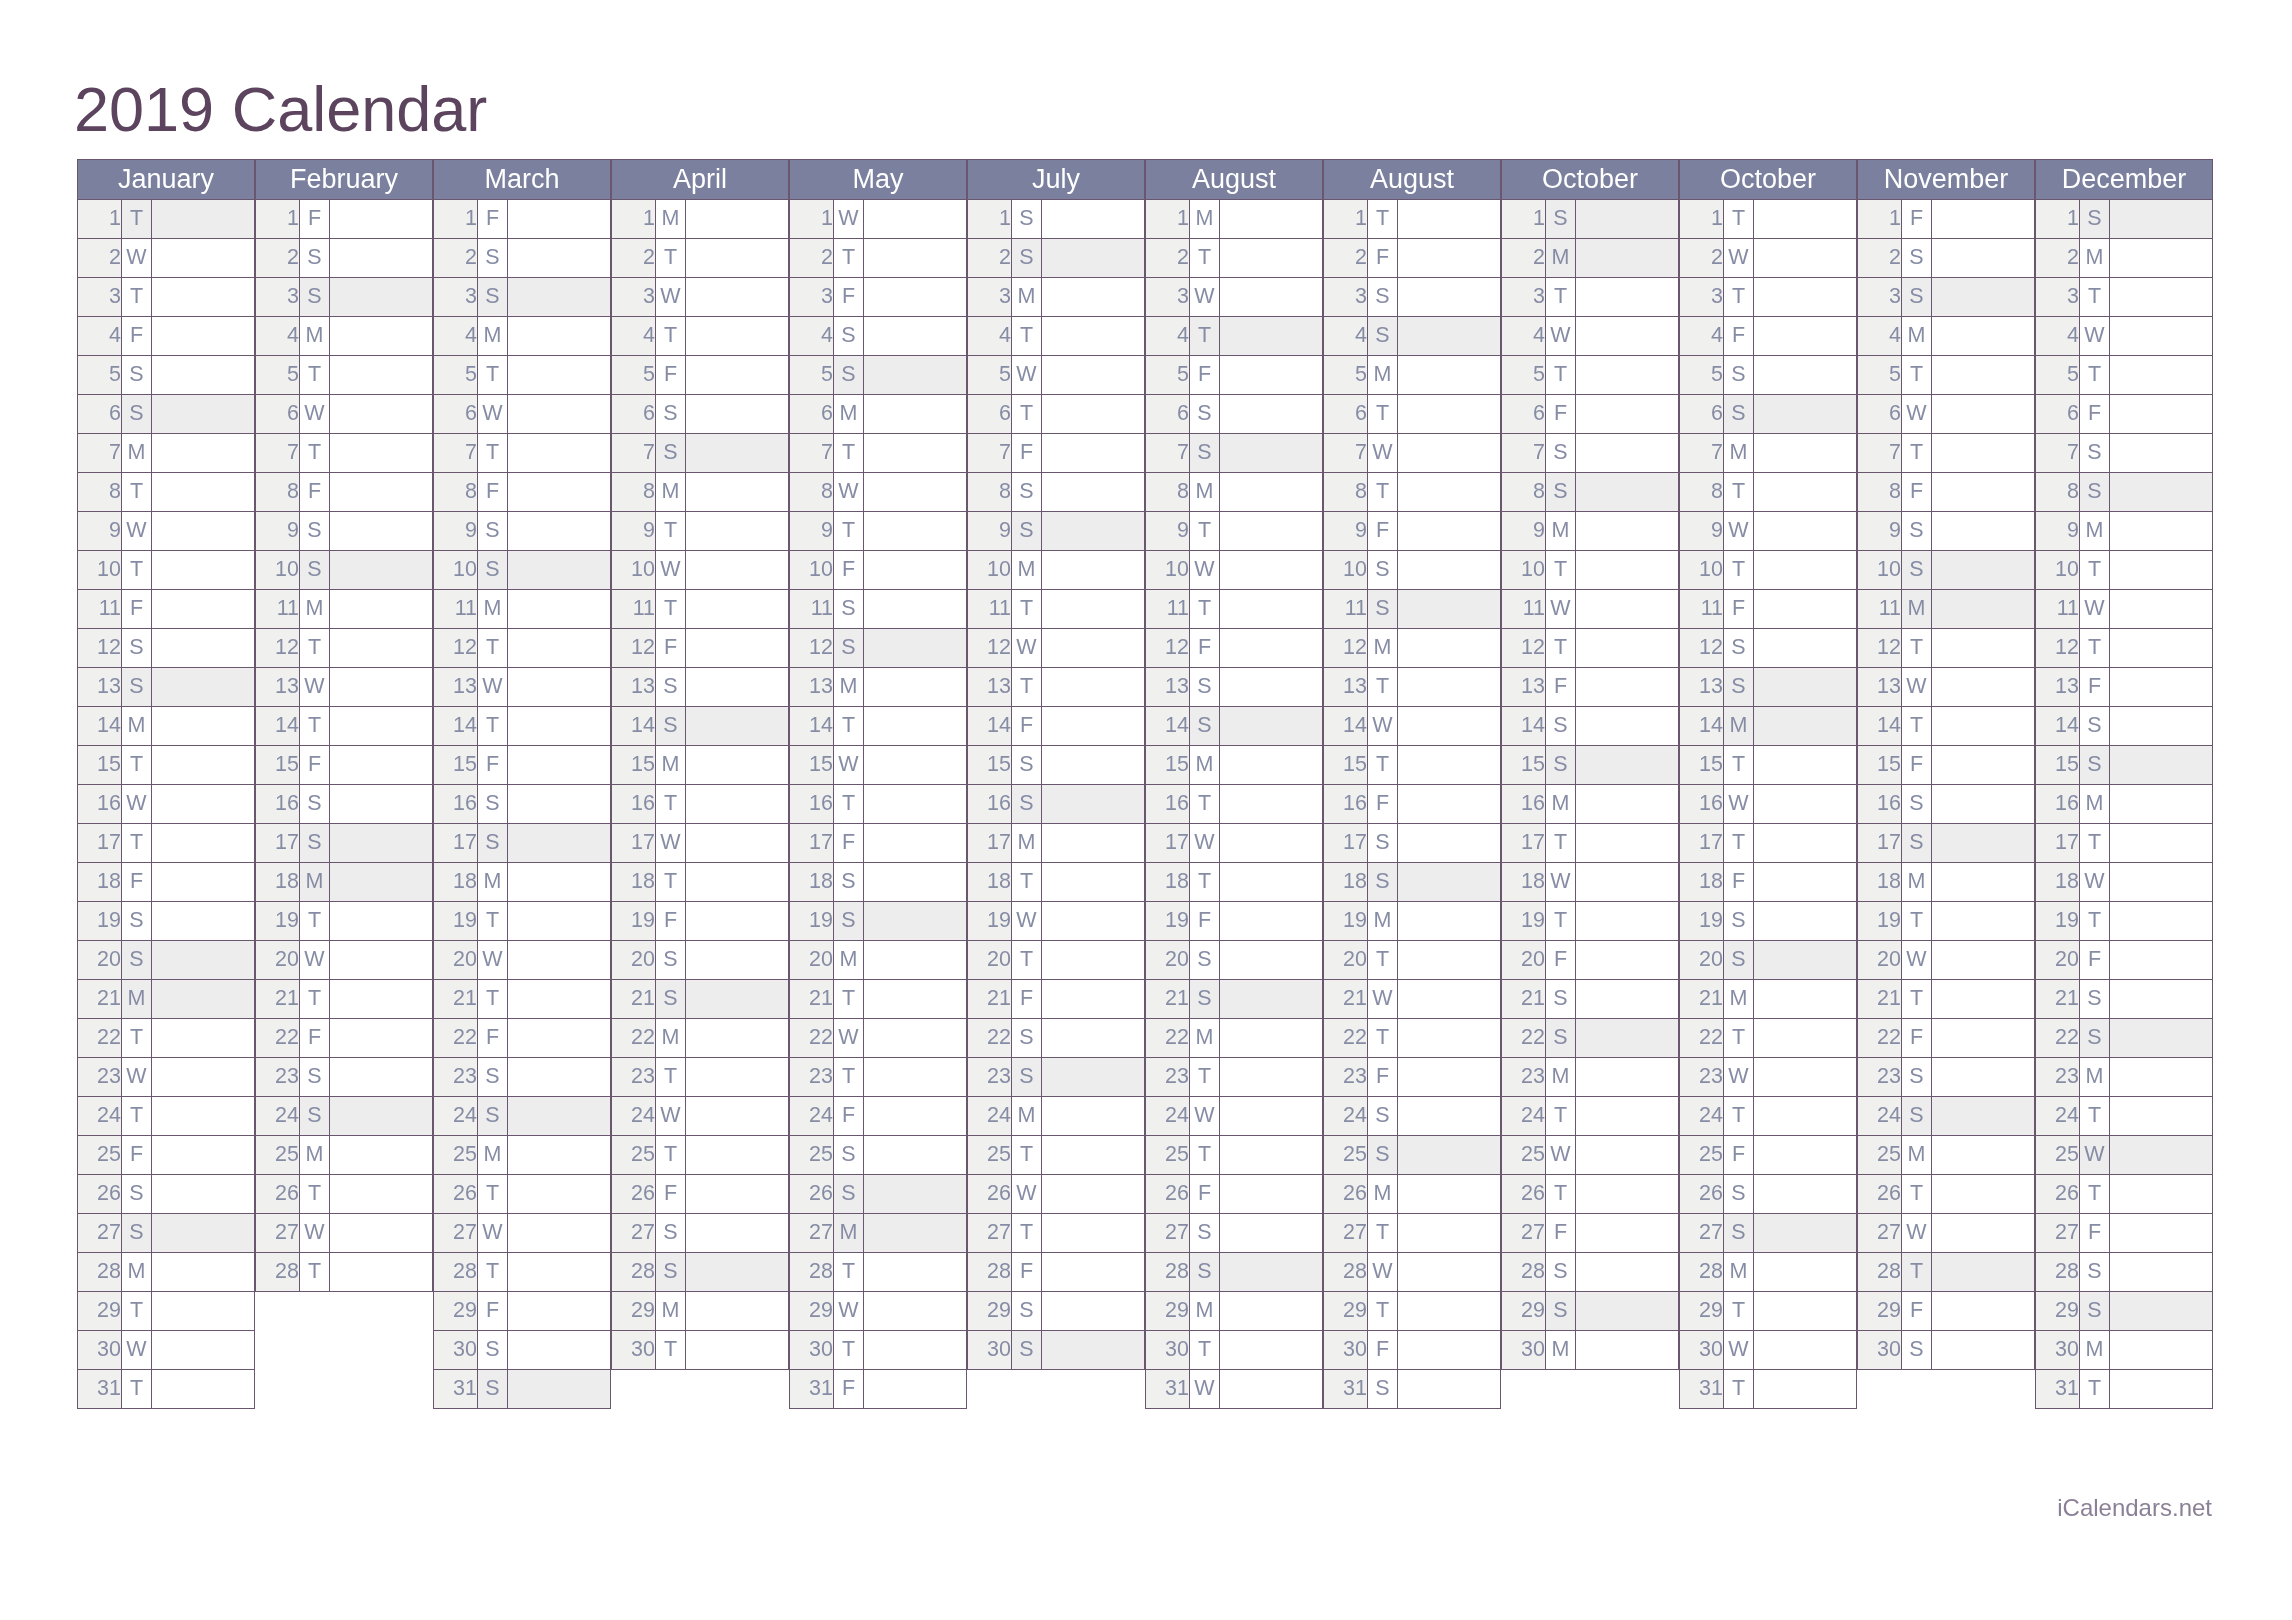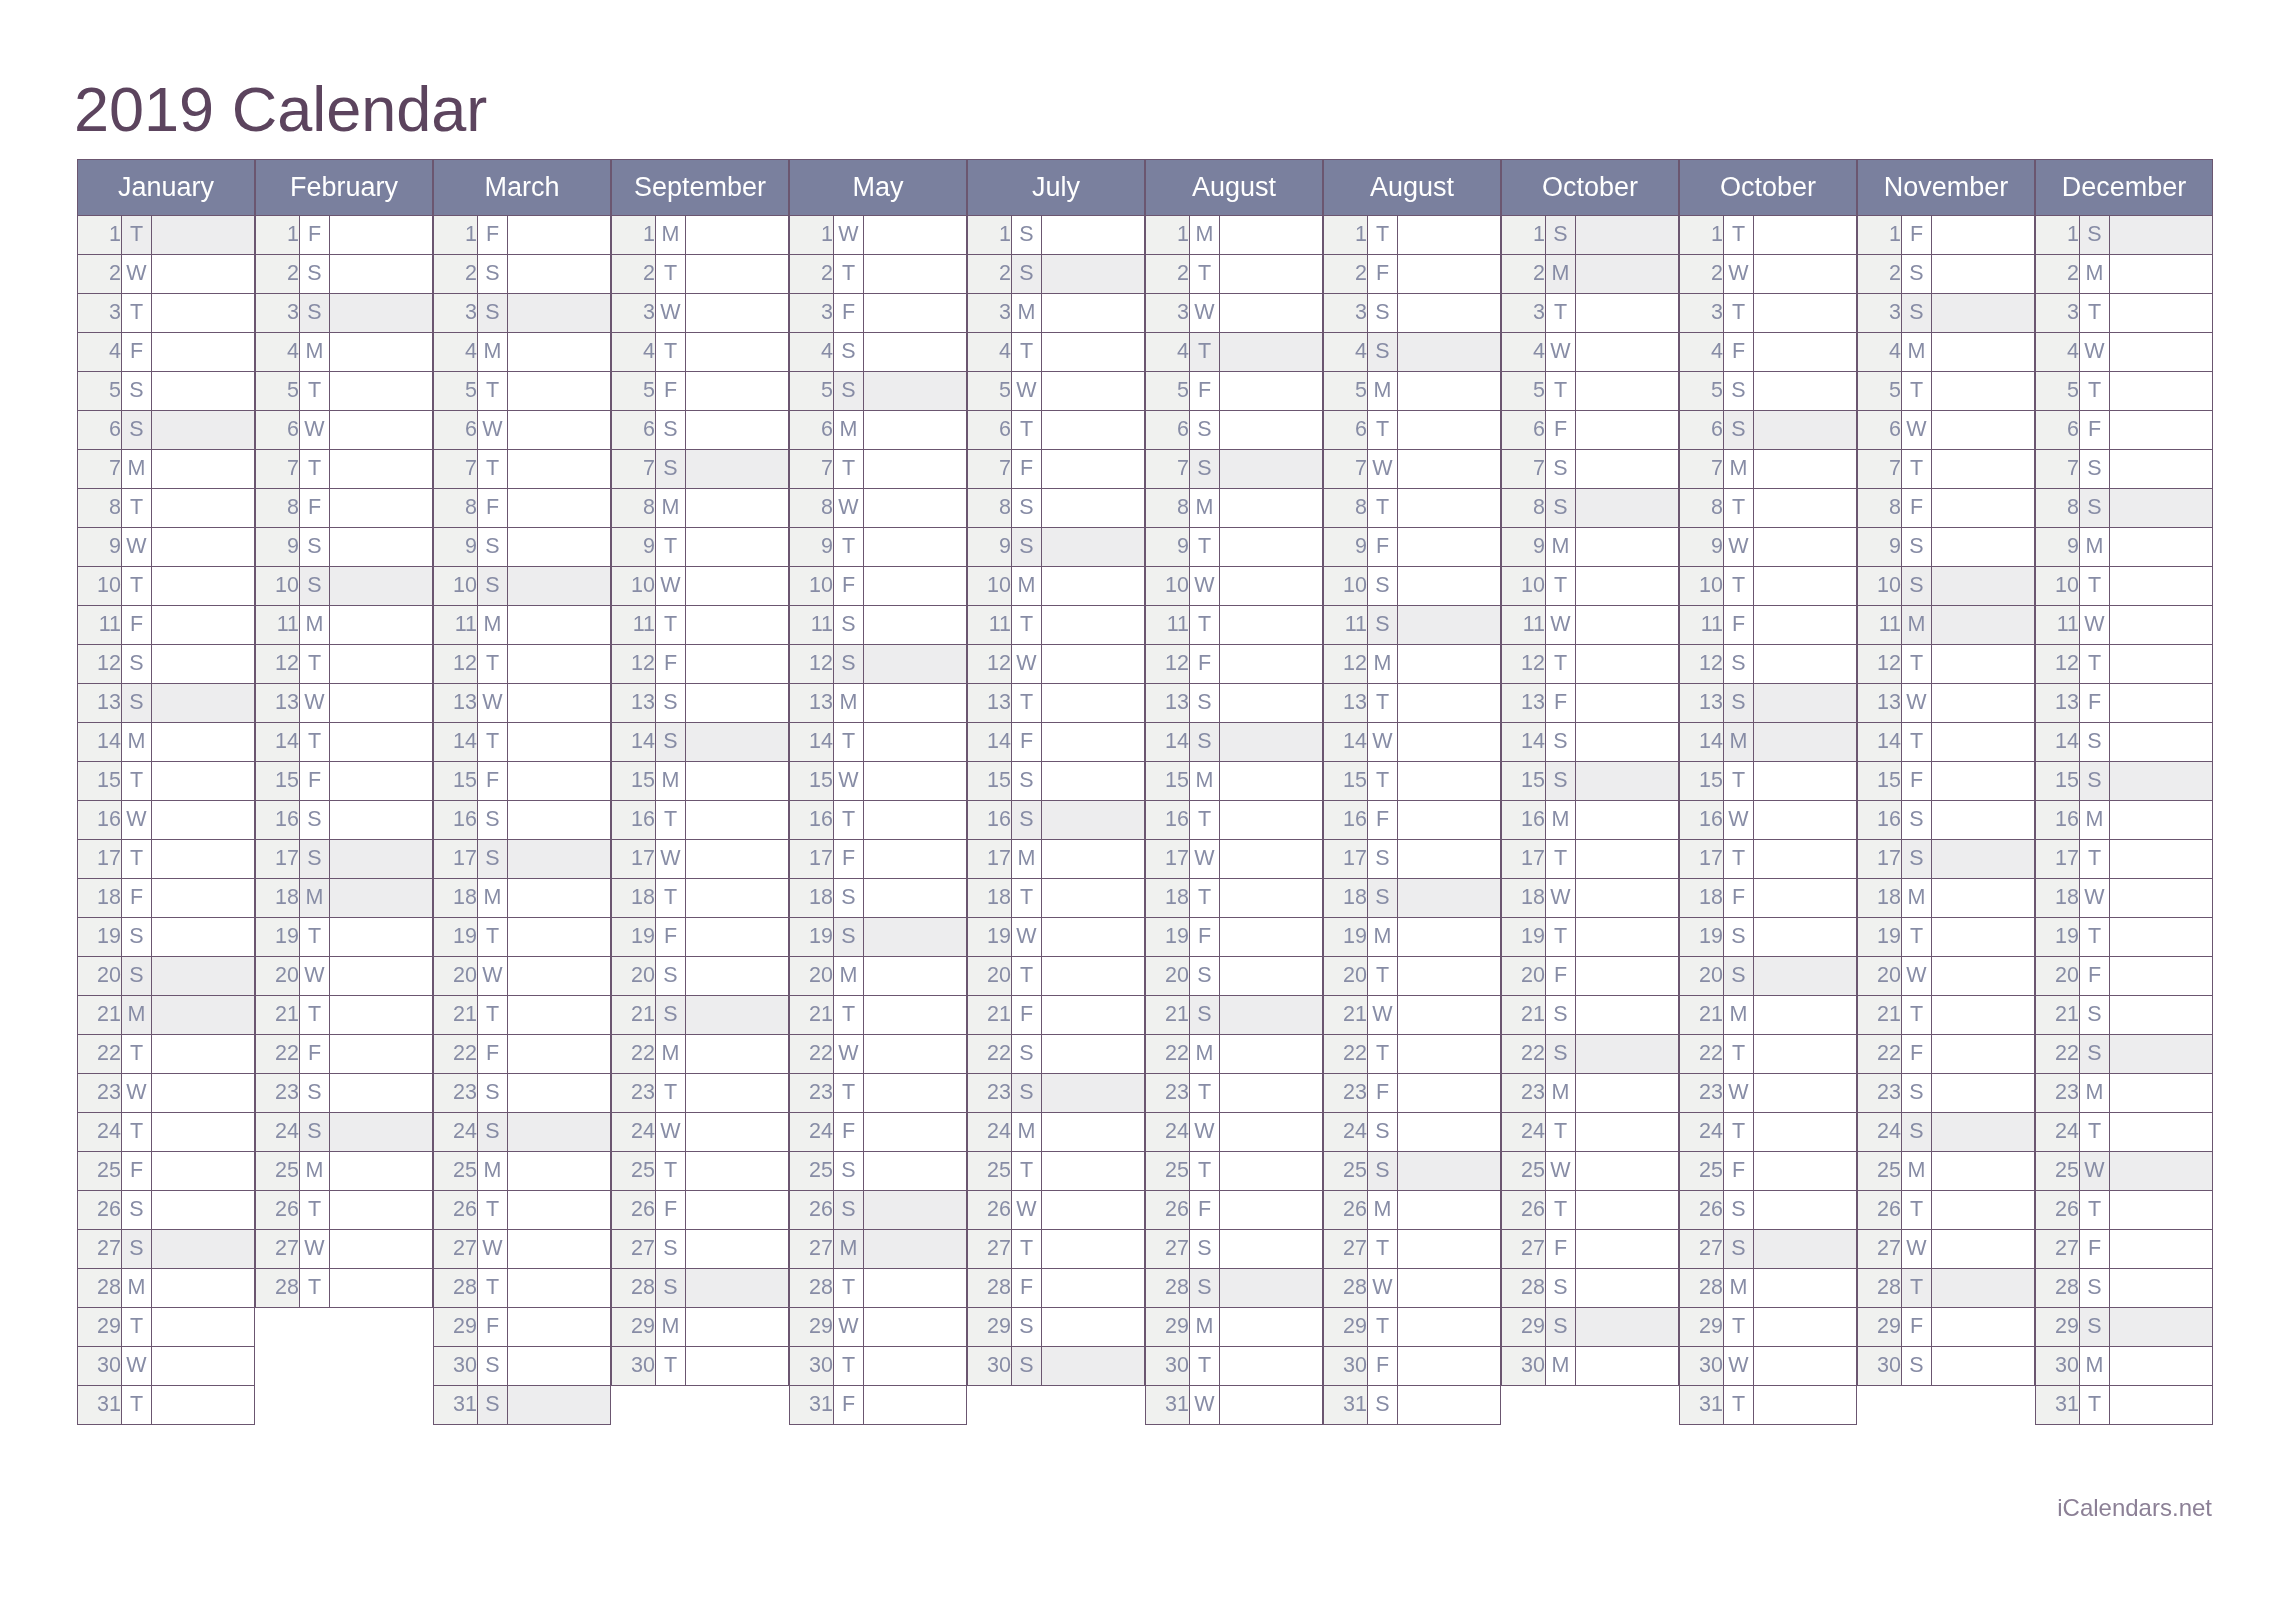--- a/index.html
+++ b/index.html
@@ -28,21 +28,21 @@
     position:absolute;left:77px;top:159px;width:2135px;
     display:flex;flex-direction:row;align-items:flex-start;
   }
   table.month{
     border-collapse:collapse;table-layout:fixed;
     width:178px;flex:0 0 178px;
     border:1.8px solid var(--grid-border);
   }
   .months table.month + table.month{border-left-width:0;}
   table.month th.month-name{
-    height:56px;background:var(--month-header-bg);color:var(--month-header-text);
+    height:40px;background:var(--month-header-bg);color:var(--month-header-text);
     font-size:27px;font-weight:400;text-align:center;vertical-align:middle;
     border:1.8px solid var(--grid-border);padding:0;
   }
   table.month td{
     height:39px;padding:0;vertical-align:middle;
     border:0.9px solid var(--grid-border);
     border-top-width:1.8px;border-bottom-width:1.8px;
     font-size:21.5px;color:var(--day-text);line-height:1;
   }
   td.day-num{
@@ -561,21 +561,21 @@
       </tbody>
     </table>
     <table class="month">
       <colgroup>
         <col style="width: 44px;">
         <col style="width: 30px;">
         <col>
       </colgroup>
       <thead>
         <tr>
-          <th class="month-name" colspan="3">September</th>
+          <th class="month-name" colspan="3">April</th>
         </tr>
       </thead>
       <tbody>
         <tr>
           <td class="day-num">1</td>
           <td class="day-dow">M</td>
           <td class="day-note"></td>
         </tr>
         <tr>
           <td class="day-num">2</td>

